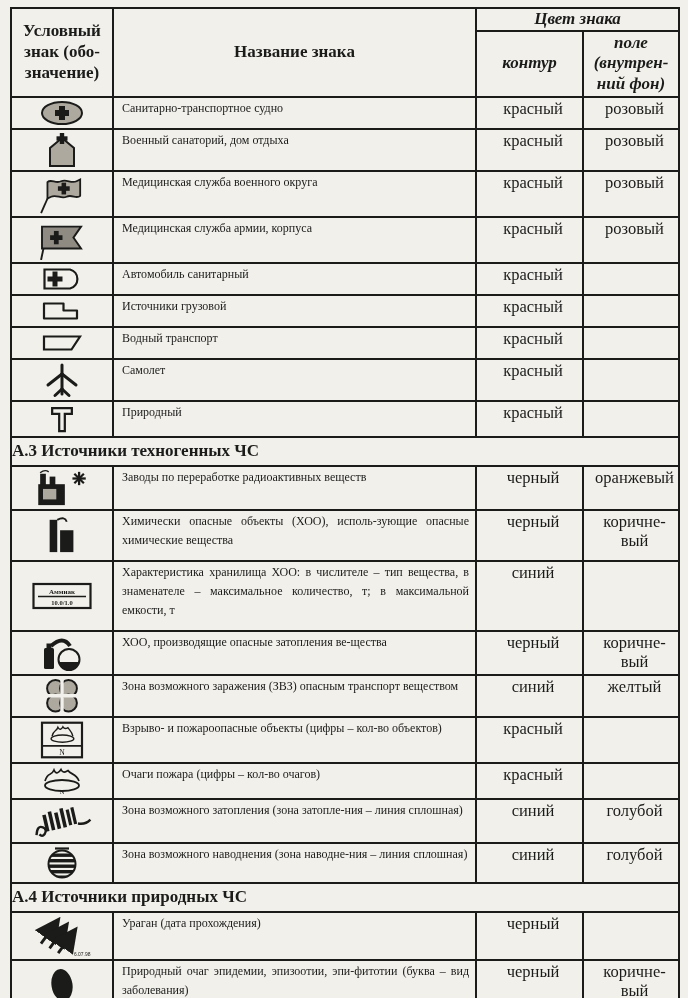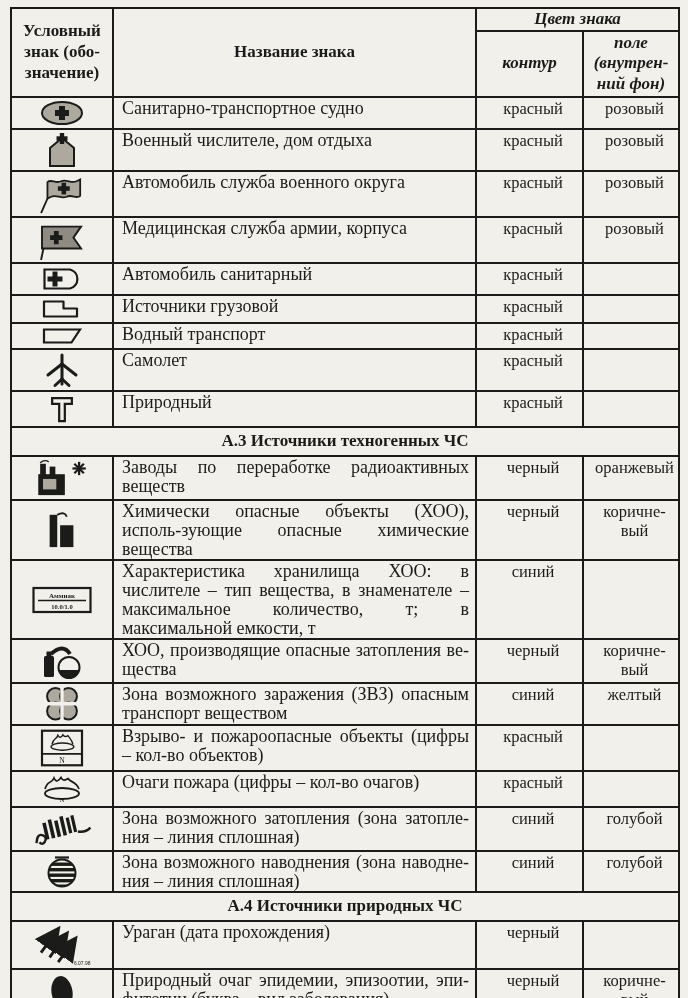--- a/index.html
+++ b/index.html
@@ -23,29 +23,29 @@
   }
   .legend th,.legend td{
     border:2px solid var(--ink);
     overflow:hidden;
   }
   th{font-weight:bold;font-size:17px;line-height:1.22;padding:1px 2px;text-align:center;vertical-align:middle;}
   th.group-header{height:20px;padding:0 2px;font-style:italic;}
   th.sub-header{height:58px;font-style:italic;}
   td.icon-cell{width:102px;text-align:center;vertical-align:middle;padding:2px 9px;}
   td.name-cell{
-    width:363px;font-size:18px;line-height:19px;
-    text-align:justify;vertical-align:top;padding:1px 6px 0 8px;
+    width:363px;font-size:12px;line-height:19px;
+    text-align:justify;vertical-align:top;padding:1px 6px 10px 8px;
   }
   td.color-cell{
     font-size:16.5px;line-height:19px;text-align:center;
     vertical-align:top;padding:1px 3px 2px 10px;
   }
   td.section-cell{
-    font-weight:bold;font-size:17px;text-align:center;
+    font-weight:bold;font-size:17px;text-align:left;
     padding:3px 0 4px 0;
   }
   svg{display:inline-block;vertical-align:middle;}
 </style>
 </head>
 <body>
 
 <svg width="0" height="0" style="position:absolute" aria-hidden="true">
   <defs>
     <marker id="arw" markerWidth="9" markerHeight="9" refX="6.5" refY="4.5" orient="auto">
@@ -83,32 +83,32 @@
           <td class="name-cell">Санитарно-транспортное судно</td>
           <td class="color-cell">красный</td>
           <td class="color-cell">розовый</td>
         </tr>
         <tr>
           <td class="icon-cell"><svg width="38" height="36" viewBox="0 0 38 36">
               <polygon points="19,6 31,16 31,34 7,34 7,16" fill="var(--gray)" stroke="var(--ink)" stroke-width="2"></polygon>
               <rect x="16.8" y="1" width="4.4" height="11" fill="var(--ink)"></rect>
               <rect x="13.5" y="4.3" width="11" height="4.4" fill="var(--ink)"></rect>
             </svg></td>
-          <td class="name-cell">Военный числителе, дом отдыха</td>
+          <td class="name-cell">Военный санаторий, дом отдыха</td>
           <td class="color-cell">красный</td>
           <td class="color-cell">розовый</td>
         </tr>
         <tr>
           <td class="icon-cell"><svg width="54" height="40" viewBox="0 0 54 44">
               <path d="M11,9 C15,5 20,11 26,8 C32,5 37,11 43,8 L47,6 L47,24 C43,28 38,22 32,25 C26,28 21,22 15,25 L11,27 Z" fill="var(--gray)" stroke="var(--ink)" stroke-width="2"></path>
               <rect x="26.5" y="9.5" width="5" height="13" fill="var(--ink)"></rect>
               <rect x="22.5" y="13.5" width="13" height="5" fill="var(--ink)"></rect>
               <line x1="11" y1="27" x2="4" y2="43" stroke="var(--ink)" stroke-width="2"></line>
             </svg></td>
-          <td class="name-cell">Автомобиль служба военного округа</td>
+          <td class="name-cell">Медицинская служба военного округа</td>
           <td class="color-cell">красный</td>
           <td class="color-cell">розовый</td>
         </tr>
         <tr>
           <td class="icon-cell"><svg width="56" height="40" viewBox="0 0 56 42">
               <polygon points="7,7 48,7 40,18.5 48,30 7,30" fill="var(--flagdark)" stroke="var(--ink)" stroke-width="2"></polygon>
               <rect x="19.5" y="11.5" width="5" height="14" fill="var(--ink)"></rect>
               <rect x="15.5" y="16" width="13" height="5" fill="var(--ink)"></rect>
               <line x1="8.5" y1="30" x2="6" y2="42" stroke="var(--ink)" stroke-width="2"></line>
             </svg></td>

